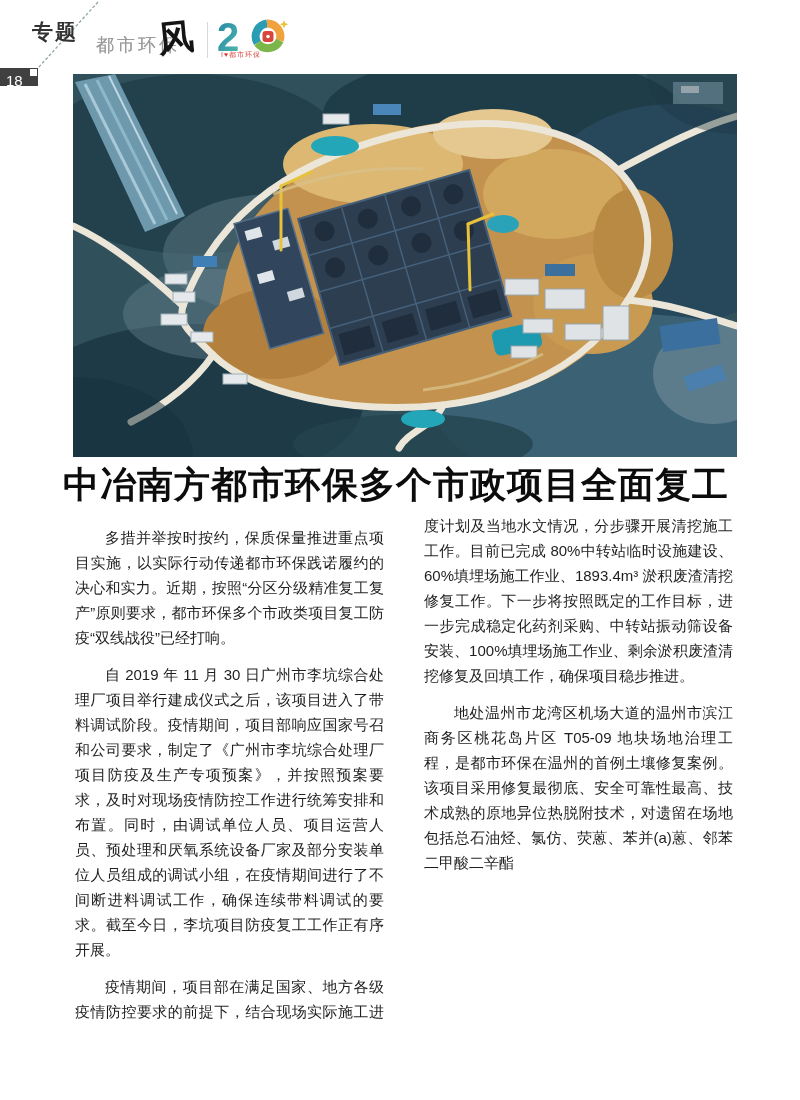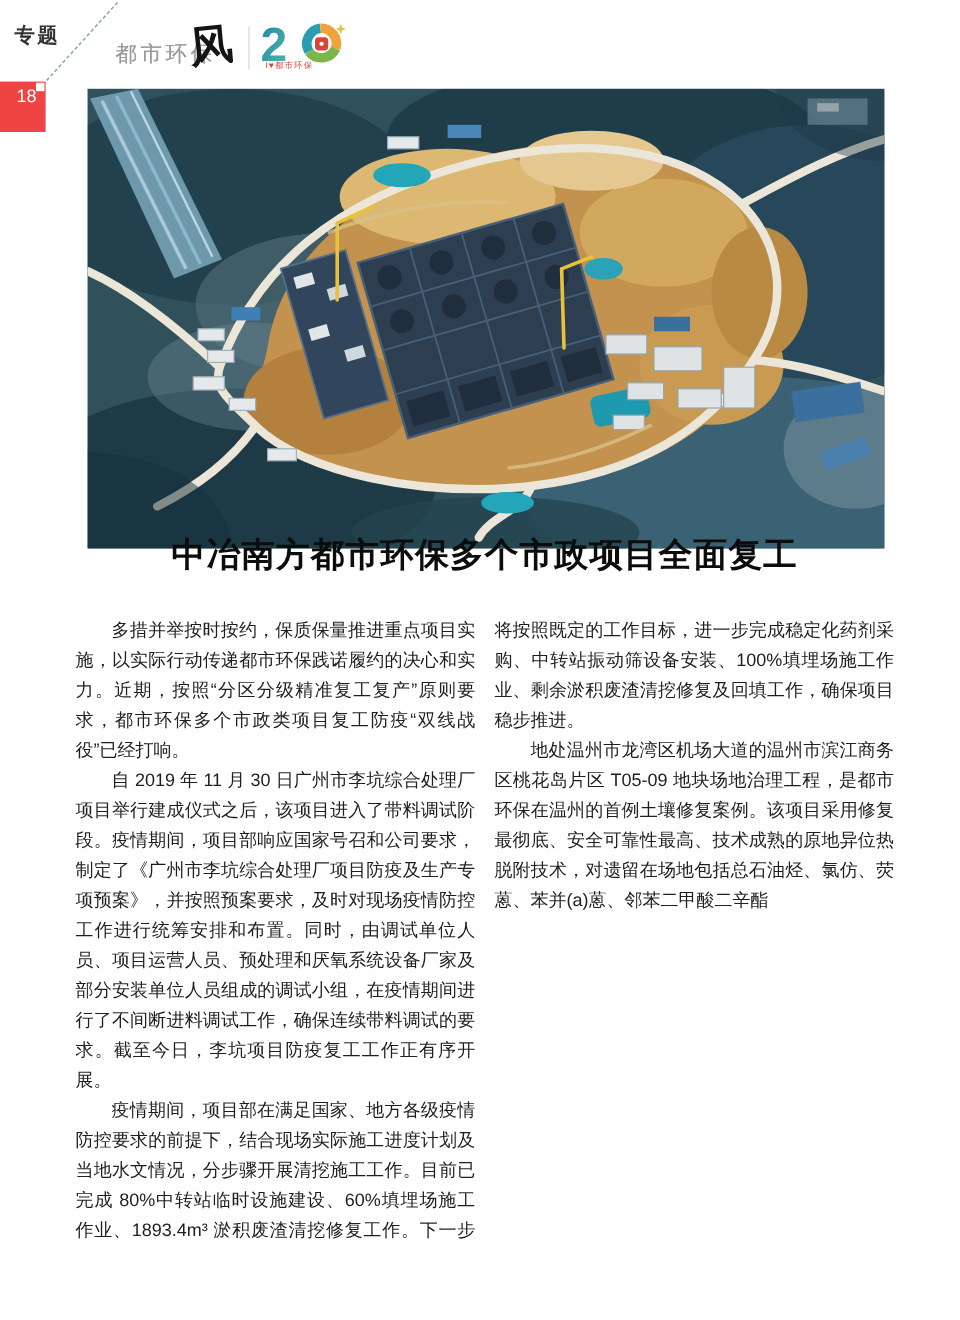--- a/index.html
+++ b/index.html
@@ -3,28 +3,28 @@
 <meta charset="utf-8">
 <style>
   * { margin:0; padding:0; box-sizing:border-box; }
   html,body { background:#ffffff; }
   body {
     width:800px; height:1100px; position:relative; overflow:hidden;
     font-family:"Liberation Sans", sans-serif;
   }
   
   .section-label {
-    position:absolute; left:12px; top:18px;
-    font-size:17px; font-weight:bold; color:#333; letter-spacing:2px;
+    position:absolute; left:32px; top:18px;
+    font-size:21px; font-weight:bold; color:#333; letter-spacing:2px;
   }
   .diag-line { position:absolute; left:0; top:0; width:120px; height:80px; }
   .page-badge {
-    position:absolute; left:0; top:68px; width:38px; height:42px;
-    background:#ef4444; color:#ffffff;
-    font-size:15px; line-height:26px; text-align:center;
+    position:absolute; left:0; top:68px; width:38px; height:18px;
+    background:#404040; color:#ffffff;
+    font-size:15px; line-height:26px; 
     padding-left:6px;
   }
   .page-badge .corner {
     position:absolute; right:1px; top:1px; width:7px; height:7px; background:#ffffff;
   }
   .brand { position:absolute; left:96px; top:33px; }
   .brand-name {
     font-size:18px; color:#9a9a9a; letter-spacing:3px;
     text-shadow:0 0 0.5px #bbb;
   }
@@ -42,32 +42,32 @@
     font-size:7px; color:#d8453a; letter-spacing:1px; white-space:nowrap;
   }
   
   .photo {
     position:absolute; left:73px; top:74px; width:664px; height:383px;
     overflow:hidden; background:#2e4f5a;
   }
   .photo svg { display:block; }
   
   .headline {
-    position:absolute; left:63px; top:444px; width:682px; height:46px;
-    font-size:28px; font-weight:900; color:#0c0c0c;
-    text-align:center; letter-spacing:1px; white-space:nowrap;
+    position:absolute; left:63px; top:461px; width:682px; height:46px;
+    font-size:36px; font-weight:900; color:#0c0c0c;
+    letter-spacing:1px; white-space:nowrap;
   }
   
   .article {
     position:absolute; left:63px; top:513px; width:682px; height:527px;
     column-count:2; column-gap:16px; column-fill:auto;
     font-size:15px; line-height:25px; color:#1e1e1e;
     text-align:justify; text-justify:inter-ideograph;
   }
-  .article p { text-indent:2em; margin:0; }
+  .article p { text-indent:2em; margin:12px; }
 </style>
 </head>
 <body>
 
 <svg class="diag-line" width="120" height="80" viewBox="0 0 120 80">
   <line x1="98" y1="2" x2="38" y2="68" stroke="#8fa8a5" stroke-width="1.3" stroke-dasharray="3,2"></line>
 </svg>
 
 <div class="section-label">专题</div>
 

